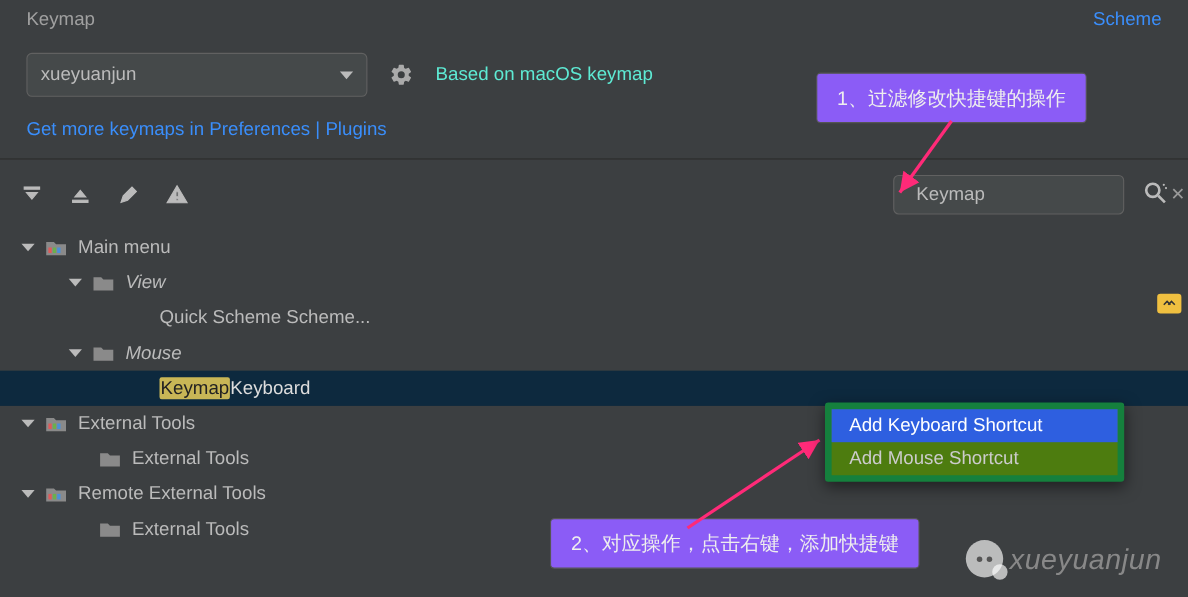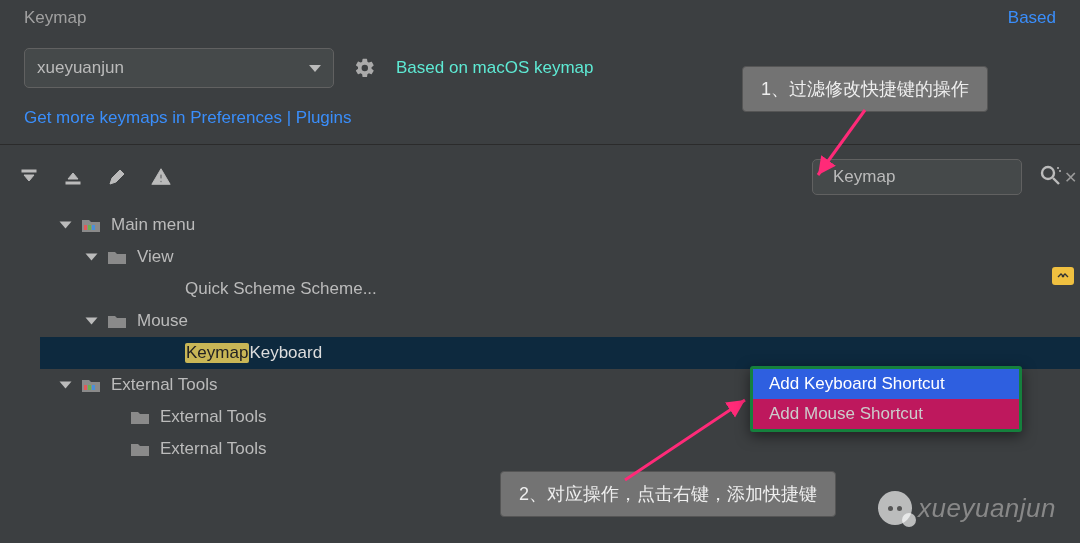--- a/index.html
+++ b/index.html
@@ -61,59 +61,58 @@
     }
     .search-input {
       flex: 1; background: transparent; border: none; outline: none;
       color: #bbbbbb; font-size: 17px;
     }
     .clear-x { color:#9a9a9a; font-size: 16px; cursor:pointer; }
     .find-action { cursor:pointer; }
     .tree {
       padding: 2px 0 0 0;
       position: relative;
-      margin-left: 40px;
     }
     .tree-row {
       display: flex; align-items: center; height: 32px;
       color: #bbbbbb; font-size: 17px;
       white-space: nowrap;
     }
     .indent-0 { padding-left: 22px; }
-    .indent-1 { padding-left: 48px; }
+    .indent-1 { padding-left: 65px; font-style: italic; }
     .indent-2 { padding-left: 120px; }
     .indent-2b { padding-left: 145px; }
     .expander { width:0;height:0;border-top:6px solid transparent;border-bottom:6px solid transparent;border-left:7px solid #bbbbbb; margin-right: 12px; transform: rotate(90deg);}
     .folder-icon { margin-right: 10px; display:inline-flex; }
     .folder-icon svg { fill:#8a8a8a; }
     .folder-icon.colored svg .bar1{fill:#e05a5a;} .folder-icon.colored svg .bar2{fill:#6ab04c;} .folder-icon.colored svg .bar3{fill:#4a90d9;}
     .tree-row.selected { background: #0d293e; color:#dddddd; }
     .highlight { background: #c8b656; color: #222; padding: 0 1px; border-radius:2px; }
     .scroll-ind {
       position:absolute; right:6px; top: 60px;
       width: 22px; height: 18px; background:#f0c040; border-radius:3px;
       display:flex; align-items:center; justify-content:center;
       font-size:10px; color:#333;
     }
     
     .anno {
       position: absolute;
-      background: #737373; color: #eee;
+      background: #8b5cf6; color: #eee;
       border: 1px solid #555; border-radius: 4px;
       padding: 10px 18px; font-size: 18px;
     }
     .anno1 { top: 66px; left: 742px; }
     .anno2 { top: 471px; left: 500px; }
     
     .arrow { position:absolute; pointer-events:none; }
     .arrow svg { overflow:visible; }
     
     .ctx-menu {
       position: absolute; top: 366px; left: 750px;
-      width: 272px; background: #be185d; border: 3px solid #15803d; border-radius:3px;
+      width: 272px; background: #4d7c0f; border: 6px solid #15803d; border-radius:3px;
       box-shadow: 0 4px 14px rgba(0,0,0,.5);
       z-index: 5;
     }
     .ctx-item { height: 30px; display:flex; align-items:center; padding: 0 16px; font-size:17px; color:#ccc; cursor:pointer;}
     .ctx-item.sel { background:#2e5fe0; color:#fff; }
     
     .watermark {
       position:absolute; right:24px; bottom:18px;
       display:flex; align-items:center; gap:6px;
       color:#888; font-size:26px; font-style: italic; letter-spacing:.5px;
@@ -121,21 +120,21 @@
     .wm-circle { width:34px; height:34px; border-radius:50%; background:rgba(255,255,255,.65); display:flex;align-items:center;justify-content:center; position:relative;}
     .wm-circle::after{content:"";position:absolute;right:-4px;bottom:-2px;width:14px;height:14px;border-radius:50%;background:rgba(255,255,255,.65);}
     .wm-dots{display:flex;gap:4px;}
     .wm-dots span{width:5px;height:5px;border-radius:50%;background:#555;}
   </style>
 </head>
 <body>
 
 <div class="header-row">
   <div class="page-title">Keymap</div>
-  <div class="reset-link">Based</div>
+  <div class="reset-link">Scheme</div>
 </div>
 
 <div class="scheme-row">
   <div class="scheme-select">
     <span>xueyuanjun</span>
     <span class="chev-down"></span>
   </div>
   <div class="gear-wrap">
     <svg width="22" height="22" viewBox="0 0 24 24">
         <path fill="#aaaaaa" d="M19.14,12.94a7,7,0,0,0,.05-.94,7,7,0,0,0-.05-.94l2.11-1.65a.5.5,0,0,0,.12-.64l-2-3.46a.5.5,0,0,0-.61-.22l-2.49,1a7,7,0,0,0-1.63-.95l-.38-2.65A.5.5,0,0,0,13.77,2H9.77a.5.5,0,0,0-.49.42L8.9,5.07a7,7,0,0,0-1.63.95l-2.49-1a.5.5,0,0,0-.61.22l-2,3.46a.5.5,0,0,0,.12.64l2.11,1.65a7,7,0,0,0,0,1.88L2.29,14.52a.5.5,0,0,0-.12.64l2,3.46a.5.5,0,0,0,.61.22l2.49-1a7,7,0,0,0,1.63.95l.38,2.65a.5.5,0,0,0,.49.42h4a.5.5,0,0,0,.49-.42l.38-2.65a7,7,0,0,0,1.63-.95l2.49,1a.5.5,0,0,0,.61-.22l2-3.46a.5.5,0,0,0-.12-.64ZM11.77,15.5A3.5,3.5,0,1,1,15.27,12,3.5,3.5,0,0,1,11.77,15.5Z"></path>
@@ -260,20 +259,32 @@
 
   <div class="tree-row indent-2" style="padding-left:90px;">
     <span class="folder-icon">
         <svg width="20" height="16" viewBox="0 0 20 16">
           <path d="M1 3h7l2 2h9v10H1z"></path>
         </svg>
       </span>
     <span>External Tools</span>
   </div>
 
+  <div class="tree-row indent-0">
+    <span class="expander"></span>
+    <span class="folder-icon colored">
+      <svg width="20" height="16" viewBox="0 0 20 16">
+          <path d="M1 3h7l2 2h9v10H1z" fill="#8a8a8a"></path>
+          <rect class="bar1" x="3" y="8" width="3" height="5"></rect>
+          <rect class="bar2" x="7" y="8" width="3" height="5"></rect>
+          <rect class="bar3" x="11" y="8" width="3" height="5"></rect>
+        </svg>
+    </span>
+    <span>Remote External Tools</span>
+  </div>
 
   <div class="tree-row" style="padding-left:90px;">
     <span class="folder-icon">
         <svg width="20" height="16" viewBox="0 0 20 16">
           <path d="M1 3h7l2 2h9v10H1z"></path>
         </svg>
       </span>
     <span>External Tools</span>
   </div>
 </div>

